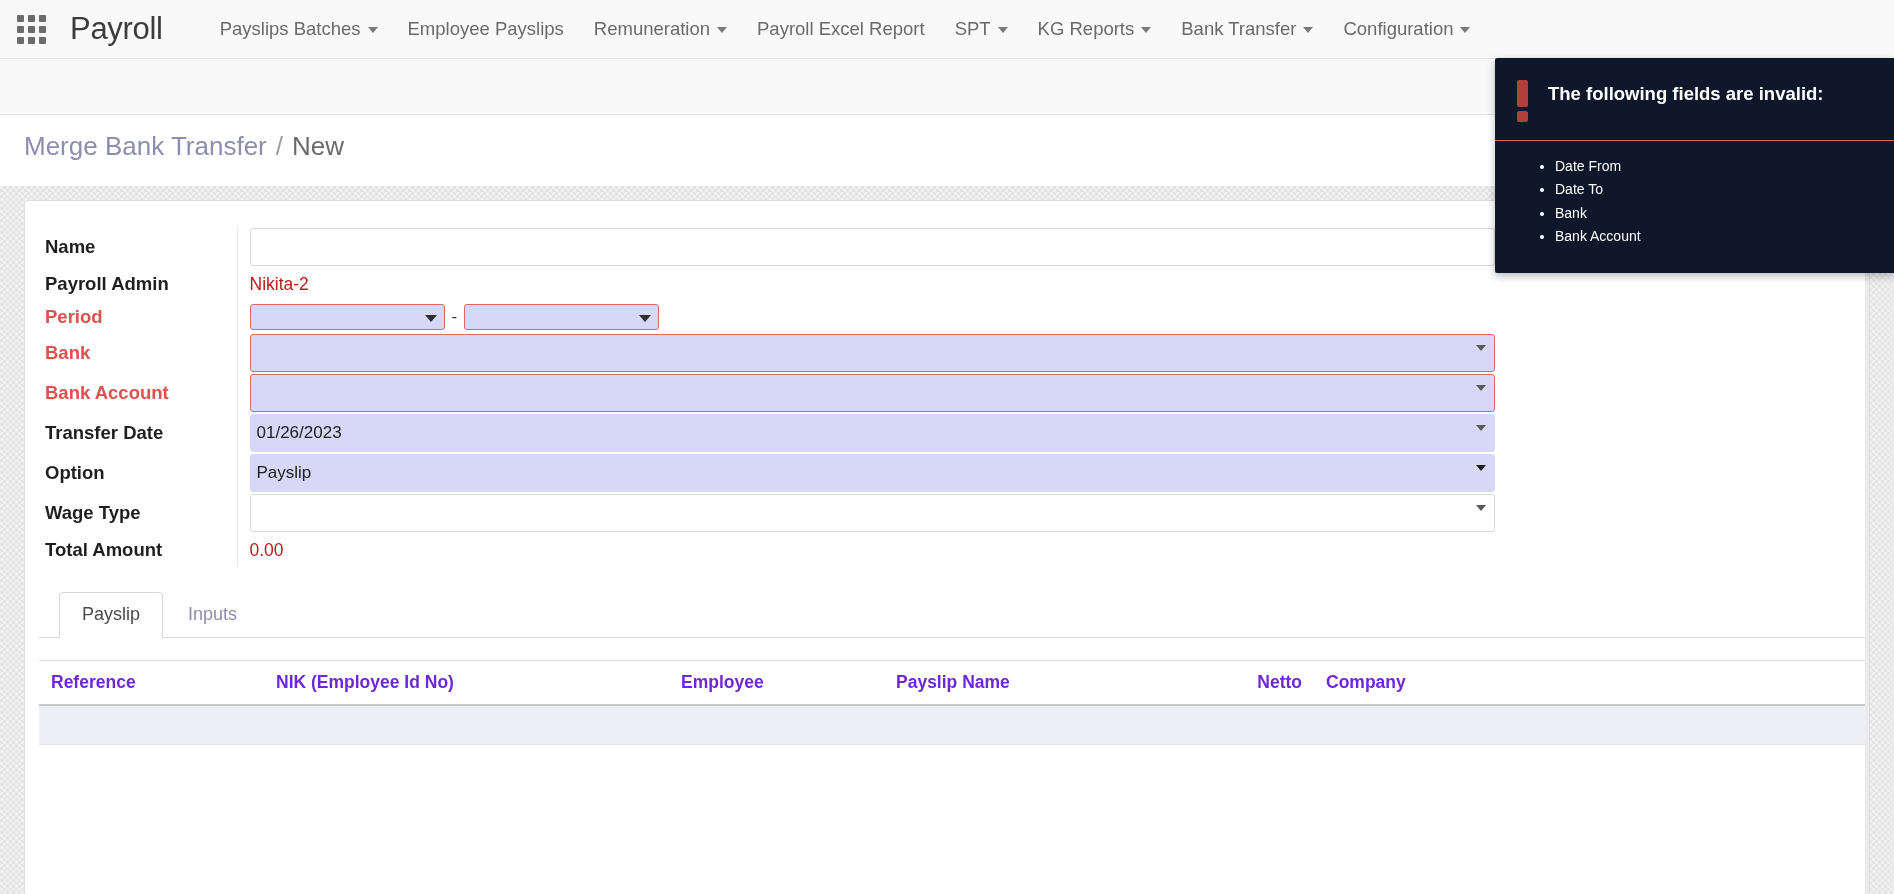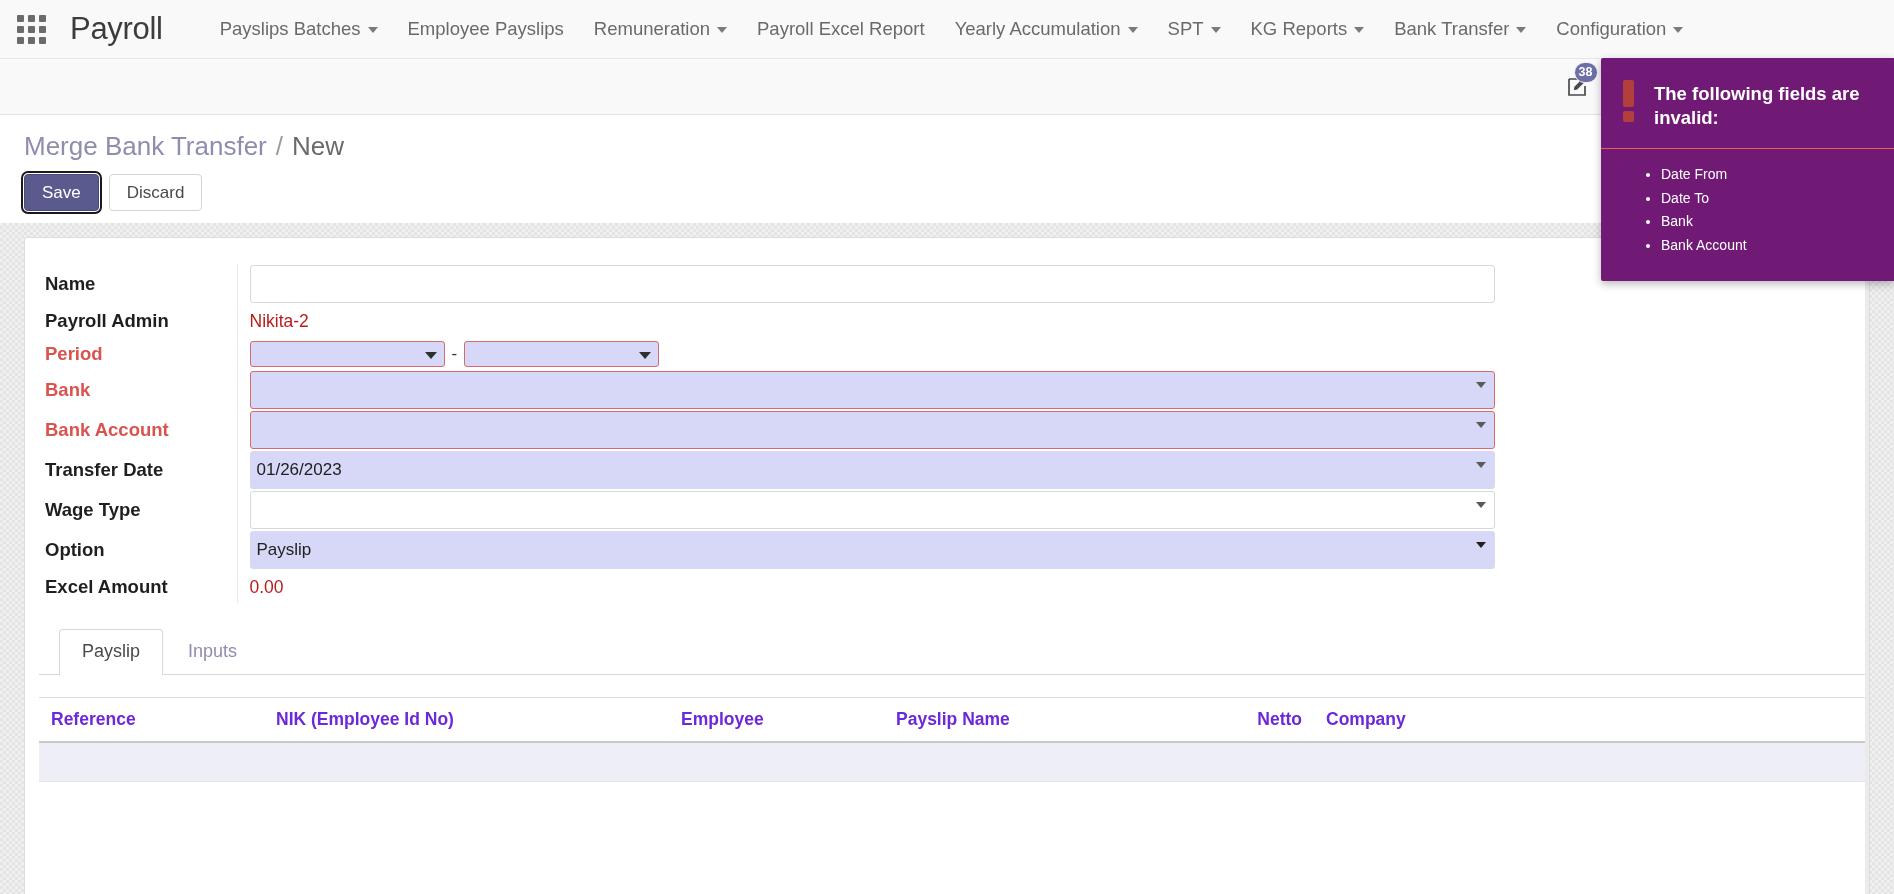--- a/index.html
+++ b/index.html
@@ -290,22 +290,22 @@
   .tbl td {
     height: 40px;
     background: #eeeef7;
     border-bottom: 1px solid #e4e4ef;
   }
 
   
   .toast {
     position: absolute;
     top: 58px; right: 0px;
-    width: 293px;
-    background: #701a75;
+    width: 399px;
+    background: #0f172a;
     color: #ffffff;
     z-index: 50;
     box-shadow: 0 3px 9px rgba(0,0,0,0.28);
     border-radius: 2px 0 0 2px;
   }
   .toast-head {
     display: flex;
     align-items: flex-start;
     padding: 20px 18px 18px 22px;
     gap: 20px;
@@ -363,24 +363,20 @@
     </div>
     <div class="menu-item">
       <span>Employee Payslips</span>
     </div>
     <div class="menu-item">
       <span>Remuneration</span>
       <span class="caret"></span>
     </div>
     <div class="menu-item">
       <span>Payroll Excel Report</span>
-    </div>
-    <div class="menu-item">
-      <span>Yearly Accumulation</span>
-      <span class="caret"></span>
     </div>
     <div class="menu-item">
       <span>SPT</span>
       <span class="caret"></span>
     </div>
     <div class="menu-item">
       <span>KG Reports</span>
       <span class="caret"></span>
     </div>
     <div class="menu-item">
@@ -437,24 +433,20 @@
   </div>
   <div class="user-name">PT. S</div>
 </div>
 
 <div class="control-panel">
   <div class="breadcrumb">
     <span class="bc-link">Merge Bank Transfer</span>
     <span class="bc-sep">/</span>
     <span class="bc-current">New</span>
   </div>
-  <div class="btn-row">
-    <div class="btn btn-save">Save</div>
-    <div class="btn btn-discard">Discard</div>
-  </div>
 </div>
 
 <div class="sheet-bg">
   <div class="sheet">
 
     <table class="form-table">
       <tbody>
           <tr>
         <td class="lbl-cell">
           <span class="lbl">Name</span>
@@ -521,45 +513,45 @@
         <td class="val-cell">
           <div class="sel-wrap">
             <input class="fld focusbg" type="text" value="01/26/2023" style="">
             <span class="dd-light"></span>
           </div>
         </td>
       </tr>
 
       <tr>
         <td class="lbl-cell">
+          <span class="lbl">Option</span>
+        </td>
+        <td class="val-cell">
+          <div class="sel-wrap">
+            <input class="fld focusbg" type="text" value="Payslip" style="">
+            <span class="dd-dark"></span>
+          </div>
+        </td>
+      </tr>
+
+      <tr>
+        <td class="lbl-cell">
           <span class="lbl">Wage Type</span>
         </td>
         <td class="val-cell">
           <div class="sel-wrap">
             <input class="fld" type="text" value="" style="">
             <span class="dd-light"></span>
           </div>
         </td>
       </tr>
 
       <tr>
         <td class="lbl-cell">
-          <span class="lbl">Option</span>
-        </td>
-        <td class="val-cell">
-          <div class="sel-wrap">
-            <input class="fld focusbg" type="text" value="Payslip" style="">
-            <span class="dd-dark"></span>
-          </div>
-        </td>
-      </tr>
-
-      <tr>
-        <td class="lbl-cell">
-          <span class="lbl">Excel Amount</span>
+          <span class="lbl">Total Amount</span>
         </td>
         <td class="val-cell">
           <span class="static-val">0.00</span>
         </td>
       </tr>
     </tbody>
       </table>
 
     <div class="notebook">
       <div class="tabs">

